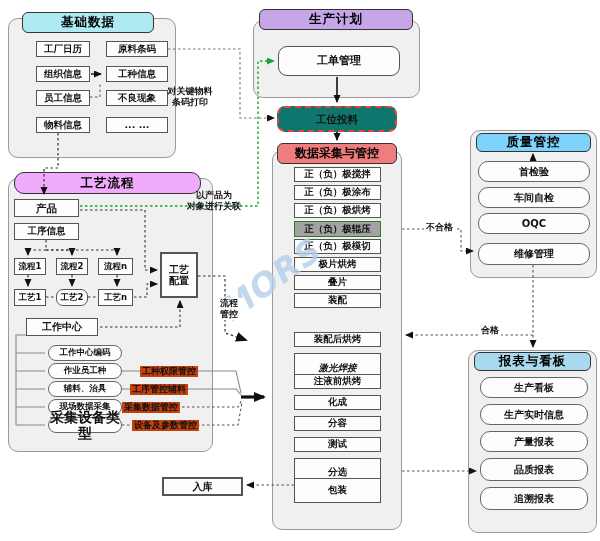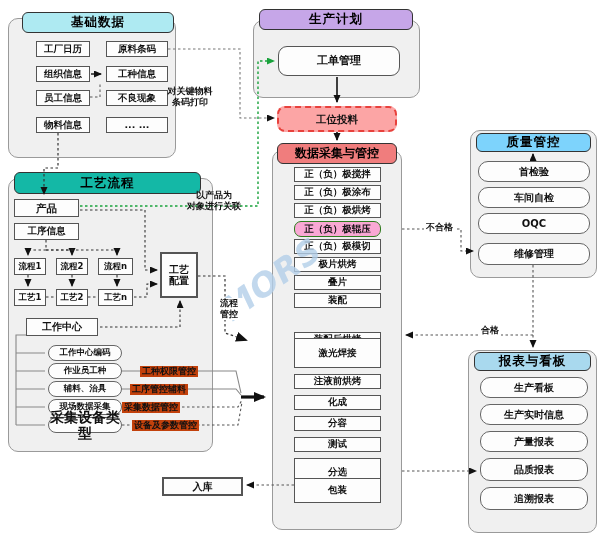--- a/index.html
+++ b/index.html
@@ -6,44 +6,44 @@
   body{font-family:"DejaVu Sans","Liberation Sans",sans-serif;background:#fff;}
   #stage{position:relative;width:600px;height:541px;background:#fff;overflow:hidden;}
   .panel{position:absolute;background:#f0f0f0;border:1.5px solid #9a9a9a;border-radius:10px;box-sizing:border-box;z-index:1;}
   .phead{position:absolute;border:1.5px solid #333;border-radius:6px;display:flex;align-items:center;justify-content:center;
          font-weight:bold;font-size:12.5px;color:#000;box-sizing:border-box;z-index:2;letter-spacing:1px;}
   .box{position:absolute;background:#fdfdfd;border:1.5px solid #555;display:flex;align-items:center;justify-content:center;
        font-size:9.5px;font-weight:bold;color:#111;text-align:center;line-height:1.15;box-sizing:border-box;z-index:2;}
   .stadium{border-radius:10px;border-width:1.3px;border-color:#666;}
   .rounded{border-radius:9px;}
   .pre{white-space:pre-line;}
-  .hl{background:#f9a8d4;border-color:#2e7d1e;border-radius:7px;}
-  .dashred{border:2px dashed #e8413c;border-radius:8px;background:#fca5a5;}
+  .hl{background:#a3a3a3;border-color:#2e7d1e;}
+  .dashred{border:2px dashed #e8413c;border-radius:8px;background:#0f766e;}
   .clabel{position:absolute;font-size:9px;font-weight:bold;color:#111;white-space:pre-line;text-align:center;line-height:1.2;z-index:6;}
   .lblbg{background:#c2410c;padding:0 2px;text-align:right;}
   .whitebg{background:#fff;padding:0 2px;}
   #wires{position:absolute;left:0;top:0;z-index:5;pointer-events:none;}
   #watermark{position:absolute;left:212px;top:252px;width:140px;z-index:3;transform:rotate(-36deg);
              font-size:33px;font-weight:bold;font-style:italic;color:#b3cfe9;opacity:.8;letter-spacing:1px;}
   .hd-basic{background:#aeeaf2;}
   .hd-plan{background:#c6a6e8;}
-  .hd-flow{background:#14b8a6;}
+  .hd-flow{background:#f0abfc;border-radius:10px;}
   .hd-collect{background:#f07d7d;}
   .hd-quality{background:#7dd3fc;}
   .hd-reports{background:#a9d9ee;}
 </style>
 </head>
 <body>
 
 <div id="stage">
 
   <div id="watermark">MORS</div>
 
   <div class="panel" style="left:8px;top:18px;width:168px;height:140px;"></div>
-  <div class="phead hd-basic" style="left:22px;top:12px;width:152px;height:21px;">基础数据</div>
+  <div class="phead hd-basic" style="left:22px;top:12px;width:132px;height:21px;">基础数据</div>
   <div class="box" style="left:36px;top:41px;width:54px;height:16px;">工厂日历</div>
   <div class="box" style="left:106px;top:41px;width:62px;height:16px;">原料条码</div>
   <div class="box" style="left:36px;top:66px;width:54px;height:16px;">组织信息</div>
   <div class="box" style="left:106px;top:66px;width:62px;height:16px;">工种信息</div>
   <div class="box" style="left:36px;top:90px;width:54px;height:16px;">员工信息</div>
   <div class="box" style="left:106px;top:90px;width:62px;height:16px;">不良现象</div>
   <div class="box" style="left:36px;top:117px;width:54px;height:16px;">物料信息</div>
   <div class="box" style="left:106px;top:117px;width:62px;height:16px;">... ...</div>
 
   <div class="panel" style="left:253px;top:20px;width:167px;height:78px;"></div>
@@ -52,21 +52,21 @@
   <div class="box dashred" style="left:277px;top:106px;width:120px;height:26px;font-size:10.5px;">工位投料</div>
 
   <div class="panel" style="left:8px;top:178px;width:205px;height:274px;"></div>
   <div class="phead hd-flow" style="left:14px;top:172px;width:187px;height:22px;">工艺流程</div>
   <div class="box" style="left:14px;top:199px;width:65px;height:18px;font-size:10.5px;">产品</div>
   <div class="box" style="left:14px;top:223px;width:65px;height:17px;">工序信息</div>
   <div class="box" style="left:14px;top:258px;width:32px;height:17px;font-size:8.5px;">流程1</div>
   <div class="box" style="left:56px;top:258px;width:32px;height:17px;font-size:8.5px;">流程2</div>
   <div class="box" style="left:98px;top:258px;width:35px;height:17px;font-size:8.5px;">流程n</div>
   <div class="box" style="left:14px;top:289px;width:32px;height:17px;font-size:8.5px;">工艺1</div>
-  <div class="box" style="left:56px;top:289px;width:32px;height:17px;font-size:8.5px;">工艺2</div>
+  <div class="box" style="left:56px;top:289px;width:32px;height:17px;font-size:8.5px;border-radius:7px;">工艺2</div>
   <div class="box" style="left:98px;top:289px;width:35px;height:17px;font-size:8.5px;">工艺n</div>
   <div class="box pre" style="left:160px;top:252px;width:38px;height:46px;font-size:10px;border-width:2px;">工艺
 配置</div>
   <div class="box" style="left:26px;top:318px;width:72px;height:18px;font-size:10px;">工作中心</div>
   <div class="box stadium" style="left:48px;top:345px;width:74px;height:16px;font-size:8.5px;">工作中心编码</div>
   <div class="box stadium" style="left:48px;top:363px;width:74px;height:16px;font-size:8.5px;">作业员工种</div>
   <div class="box stadium" style="left:48px;top:381px;width:74px;height:16px;font-size:8.5px;">辅料、治具</div>
   <div class="box stadium" style="left:48px;top:399px;width:74px;height:16px;font-size:8.5px;">现场数据采集</div>
   <div class="box stadium" style="left:48px;top:417px;width:74px;height:16px;font-size:14px;">采集设备类型</div>
 
@@ -74,21 +74,21 @@
   <div class="phead hd-collect" style="left:277px;top:143px;width:120px;height:21px;font-size:12px;letter-spacing:0;">数据采集与管控</div>
   <div class="box" style="left:294px;top:167px;width:87px;height:15px;">正（负）极搅拌</div>
   <div class="box" style="left:294px;top:185px;width:87px;height:15px;">正（负）极涂布</div>
   <div class="box" style="left:294px;top:203px;width:87px;height:15px;">正（负）极烘烤</div>
   <div class="box hl" style="left:294px;top:221px;width:87px;height:16px;">正（负）极辊压</div>
   <div class="box" style="left:294px;top:239px;width:87px;height:15px;">正（负）极模切</div>
   <div class="box" style="left:294px;top:257px;width:87px;height:15px;">极片烘烤</div>
   <div class="box" style="left:294px;top:275px;width:87px;height:15px;">叠片</div>
   <div class="box" style="left:294px;top:293px;width:87px;height:15px;">装配</div>
   <div class="box" style="left:294px;top:332px;width:87px;height:15px;">装配后烘烤</div>
-  <div class="box" style="left:294px;top:338px;width:87px;height:30px;">激光焊接</div>
+  <div class="box" style="left:294px;top:353px;width:87px;height:30px;font-style:italic;">激光焊接</div>
   <div class="box" style="left:294px;top:374px;width:87px;height:15px;">注液前烘烤</div>
   <div class="box" style="left:294px;top:395px;width:87px;height:15px;">化成</div>
   <div class="box" style="left:294px;top:416px;width:87px;height:15px;">分容</div>
   <div class="box" style="left:294px;top:437px;width:87px;height:15px;">测试</div>
   <div class="box" style="left:294px;top:458px;width:87px;height:28px;">分选</div>
   <div class="box" style="left:294px;top:478px;width:87px;height:25px;">包装</div>
 
   <div class="panel" style="left:470px;top:130px;width:127px;height:148px;"></div>
   <div class="phead hd-quality" style="left:476px;top:133px;width:115px;height:19px;">质量管控</div>
   <div class="box stadium" style="left:478px;top:161px;width:112px;height:21px;font-size:10px;">首检验</div>

